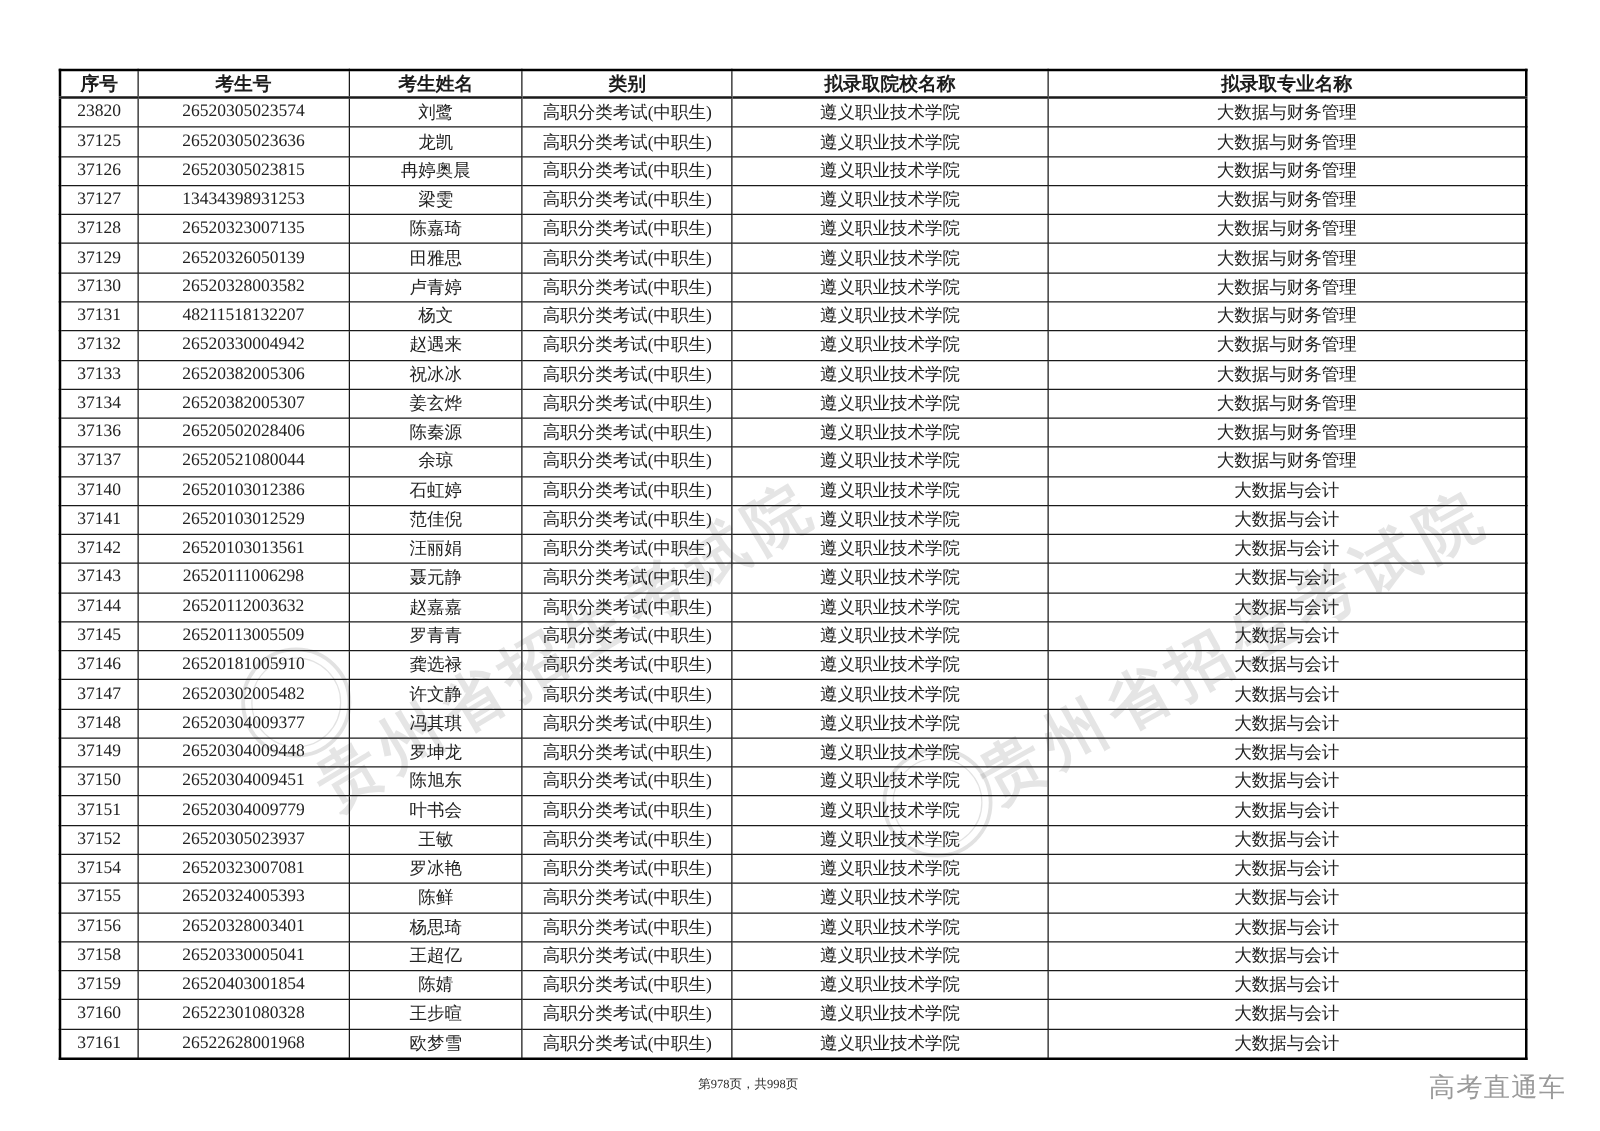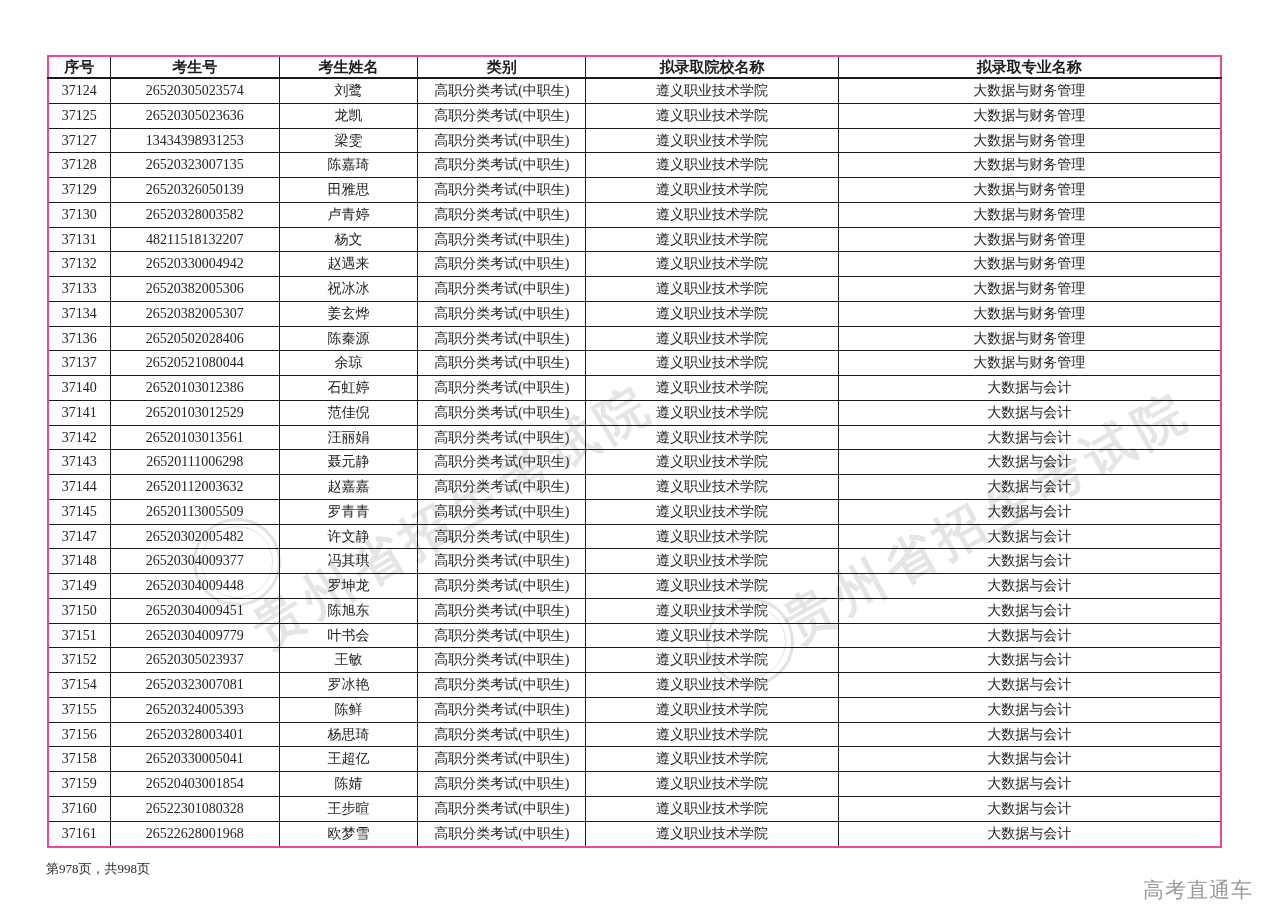--- a/index.html
+++ b/index.html
@@ -37,21 +37,21 @@
   .wm-c2 { left: 706px; top: 598px; width: 88px; height: 88px; }
   .wm-c2i { left: 714px; top: 606px; width: 72px; height: 72px; }
 
   
   .table-wrap { position: absolute; left: 47px; top: 55px; z-index: 1; }
   table.roster {
     table-layout: fixed;
     width: 1175px;
     height: 793px;
     border-collapse: collapse;
-    border: 2px solid #ec4899;
+    border: 2px solid #000000;
   }
   table.roster th, table.roster td {
     border: 1px solid #1a1a1a;
     text-align: center;
     vertical-align: middle;
     padding: 0 2px;
     overflow: hidden;
     white-space: nowrap;
   }
   table.roster th {
@@ -68,30 +68,30 @@
   col.c-serial      { width: 5.3%; }
   col.c-candidate   { width: 14.4%; }
   col.c-name        { width: 11.8%; }
   col.c-category    { width: 14.3%; }
   col.c-institution { width: 21.5%; }
   col.c-major       { width: 32.6%; }
 
   
   .footer-pageinfo {
     position: absolute;
-    left: 46px; top: 860px;
+    left: 31px; top: 860px;
     width: 1135px;
-    text-align: left;
-    font-size: 13px;
+    text-align: center;
+    font-size: 10px;
     color: #2a2a2a;
     z-index: 1;
   }
   .footer-brand {
     position: absolute;
-    right: 27px; top: 876px;
+    right: 27px; top: 856px;
     font-size: 21px;
     color: #9a9a9a;
     letter-spacing: 1px;
     z-index: 1;
   }
 </style>
 </head>
 <body>
 
 <div class="wm-layer">
@@ -118,36 +118,44 @@
         <th>序号</th>
         <th>考生号</th>
         <th>考生姓名</th>
         <th>类别</th>
         <th>拟录取院校名称</th>
         <th>拟录取专业名称</th>
       </tr>
     </thead>
     <tbody id="roster-body">
         <tr>
-          <td>37124</td>
+          <td>23820</td>
           <td>26520305023574</td>
           <td>刘鹭</td>
           <td>高职分类考试(中职生)</td>
           <td>遵义职业技术学院</td>
           <td>大数据与财务管理</td>
         </tr>
         <tr>
           <td>37125</td>
           <td>26520305023636</td>
           <td>龙凯</td>
           <td>高职分类考试(中职生)</td>
           <td>遵义职业技术学院</td>
           <td>大数据与财务管理</td>
         </tr>
         <tr>
+          <td>37126</td>
+          <td>26520305023815</td>
+          <td>冉婷奥晨</td>
+          <td>高职分类考试(中职生)</td>
+          <td>遵义职业技术学院</td>
+          <td>大数据与财务管理</td>
+        </tr>
+        <tr>
           <td>37127</td>
           <td>13434398931253</td>
           <td>梁雯</td>
           <td>高职分类考试(中职生)</td>
           <td>遵义职业技术学院</td>
           <td>大数据与财务管理</td>
         </tr>
         <tr>
           <td>37128</td>
           <td>26520323007135</td>
@@ -262,20 +270,28 @@
         </tr>
         <tr>
           <td>37145</td>
           <td>26520113005509</td>
           <td>罗青青</td>
           <td>高职分类考试(中职生)</td>
           <td>遵义职业技术学院</td>
           <td>大数据与会计</td>
         </tr>
         <tr>
+          <td>37146</td>
+          <td>26520181005910</td>
+          <td>龚选禄</td>
+          <td>高职分类考试(中职生)</td>
+          <td>遵义职业技术学院</td>
+          <td>大数据与会计</td>
+        </tr>
+        <tr>
           <td>37147</td>
           <td>26520302005482</td>
           <td>许文静</td>
           <td>高职分类考试(中职生)</td>
           <td>遵义职业技术学院</td>
           <td>大数据与会计</td>
         </tr>
         <tr>
           <td>37148</td>
           <td>26520304009377</td>

